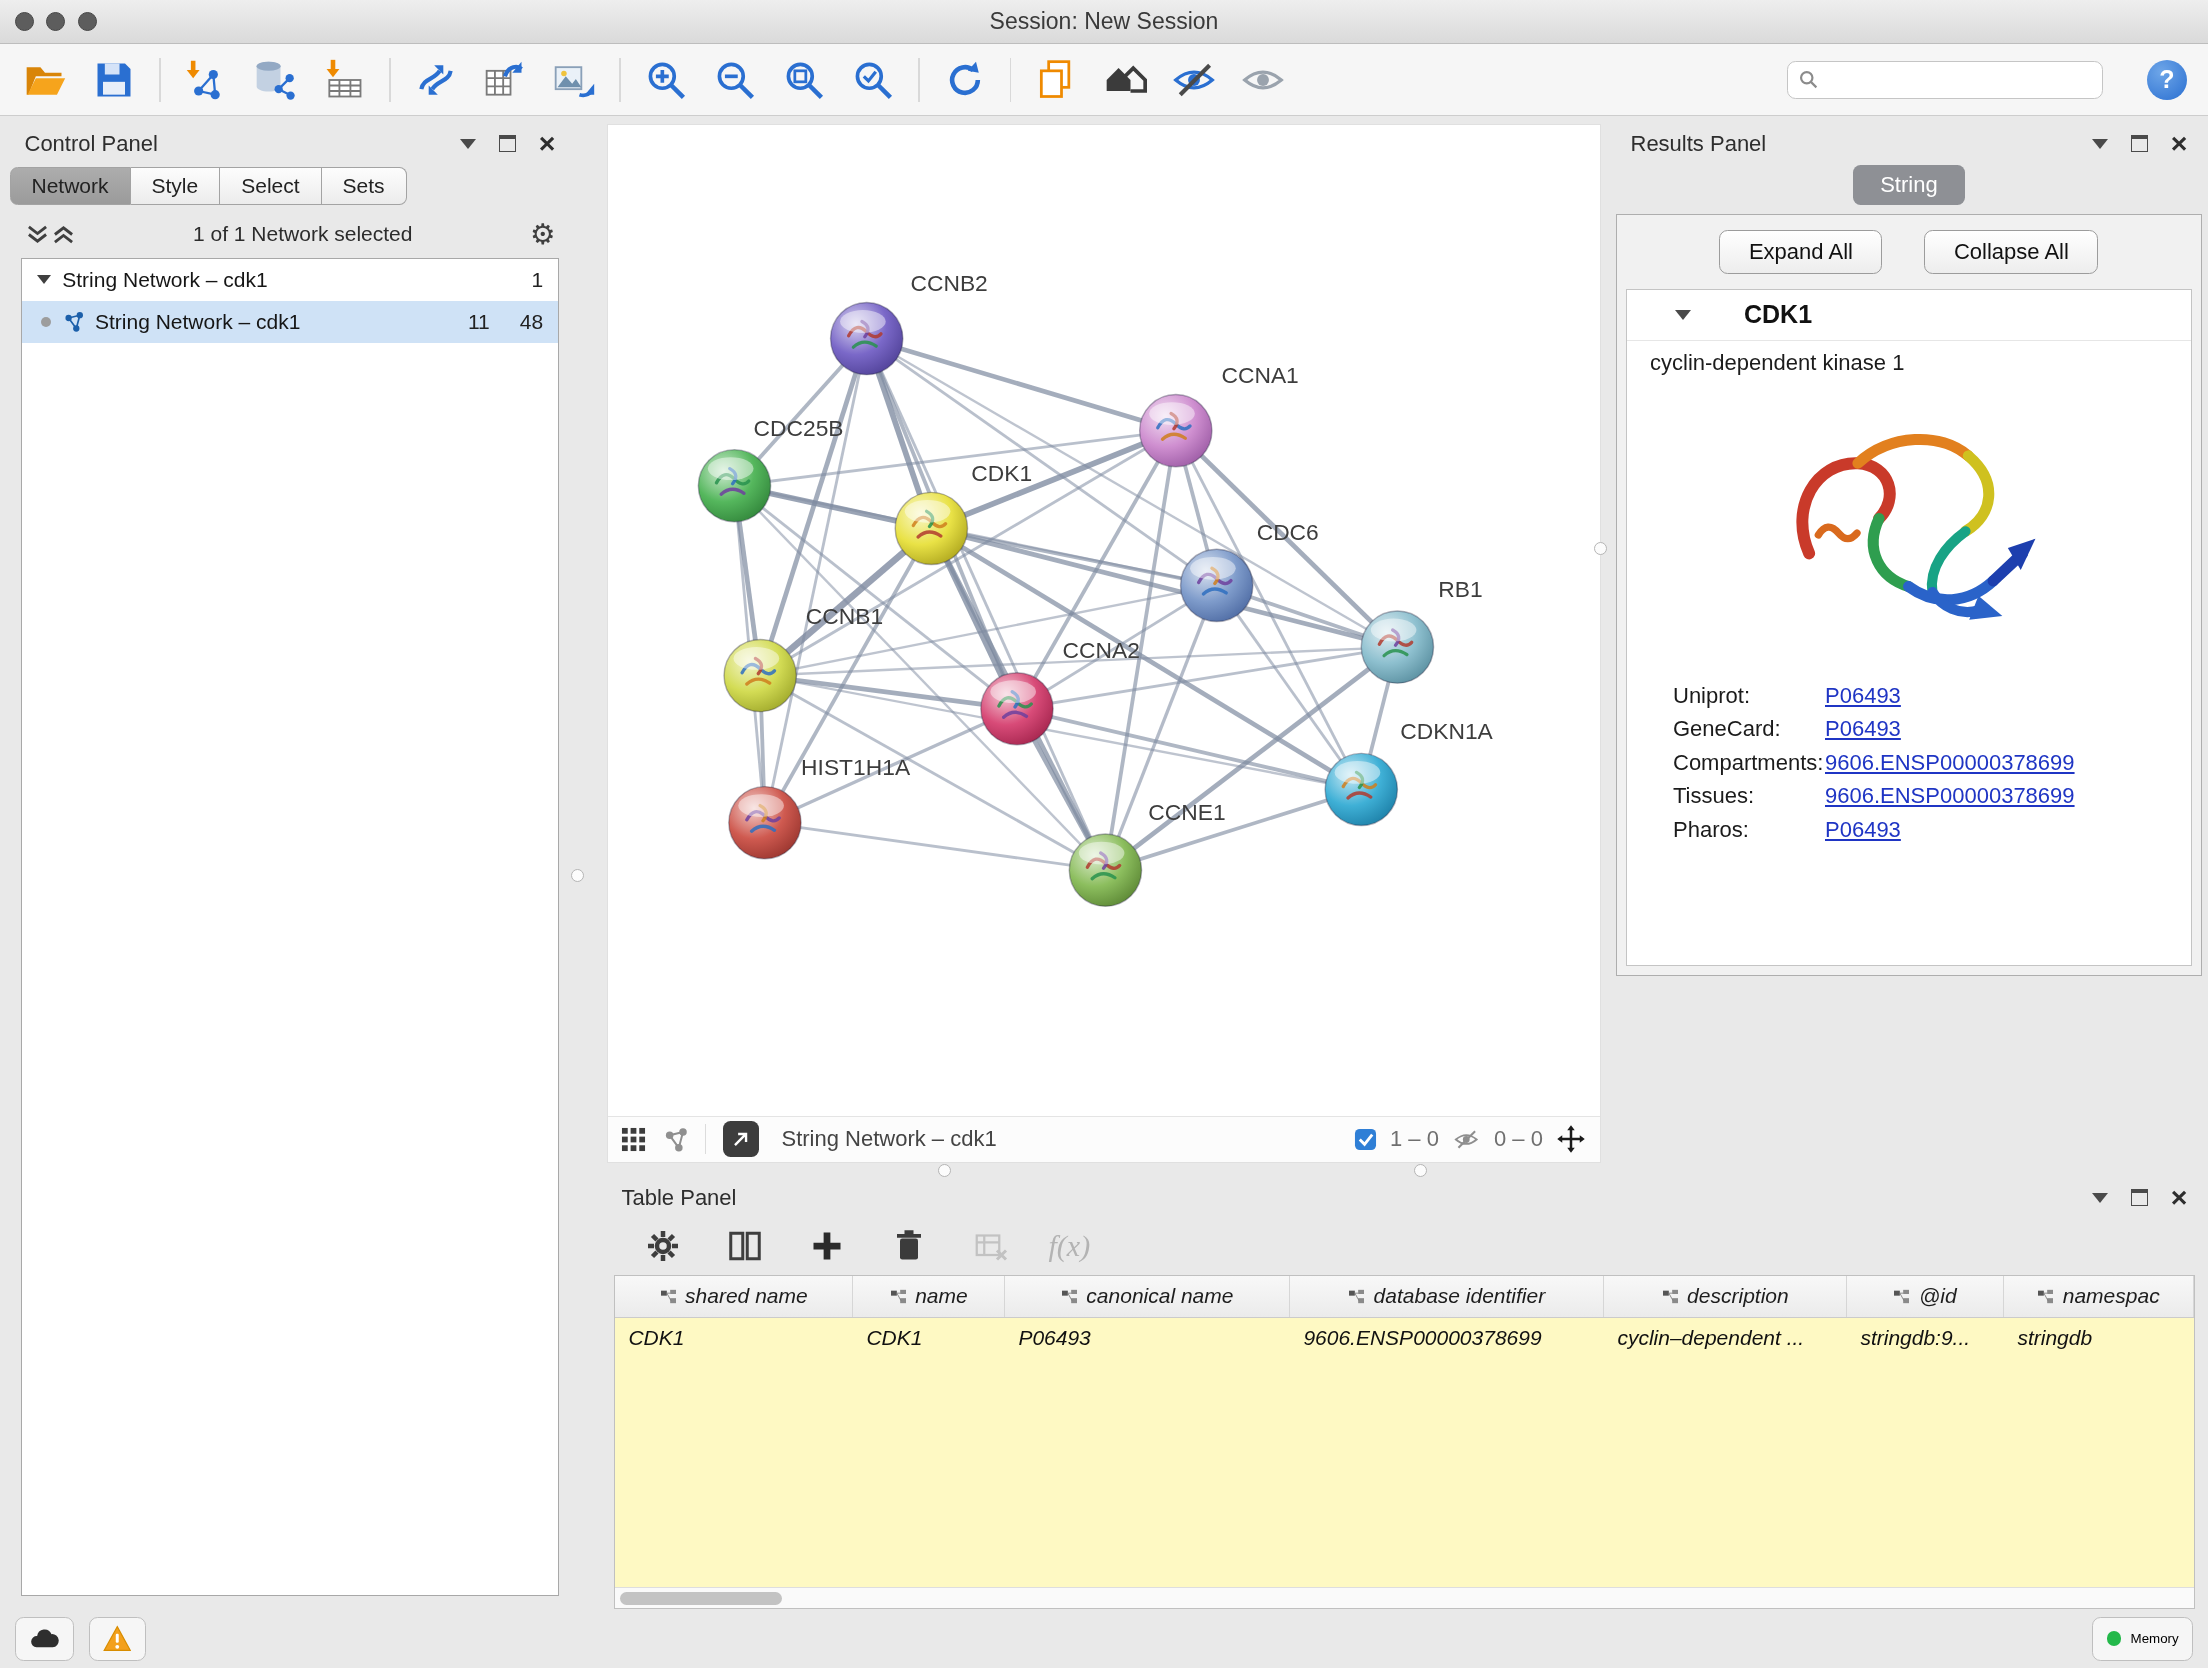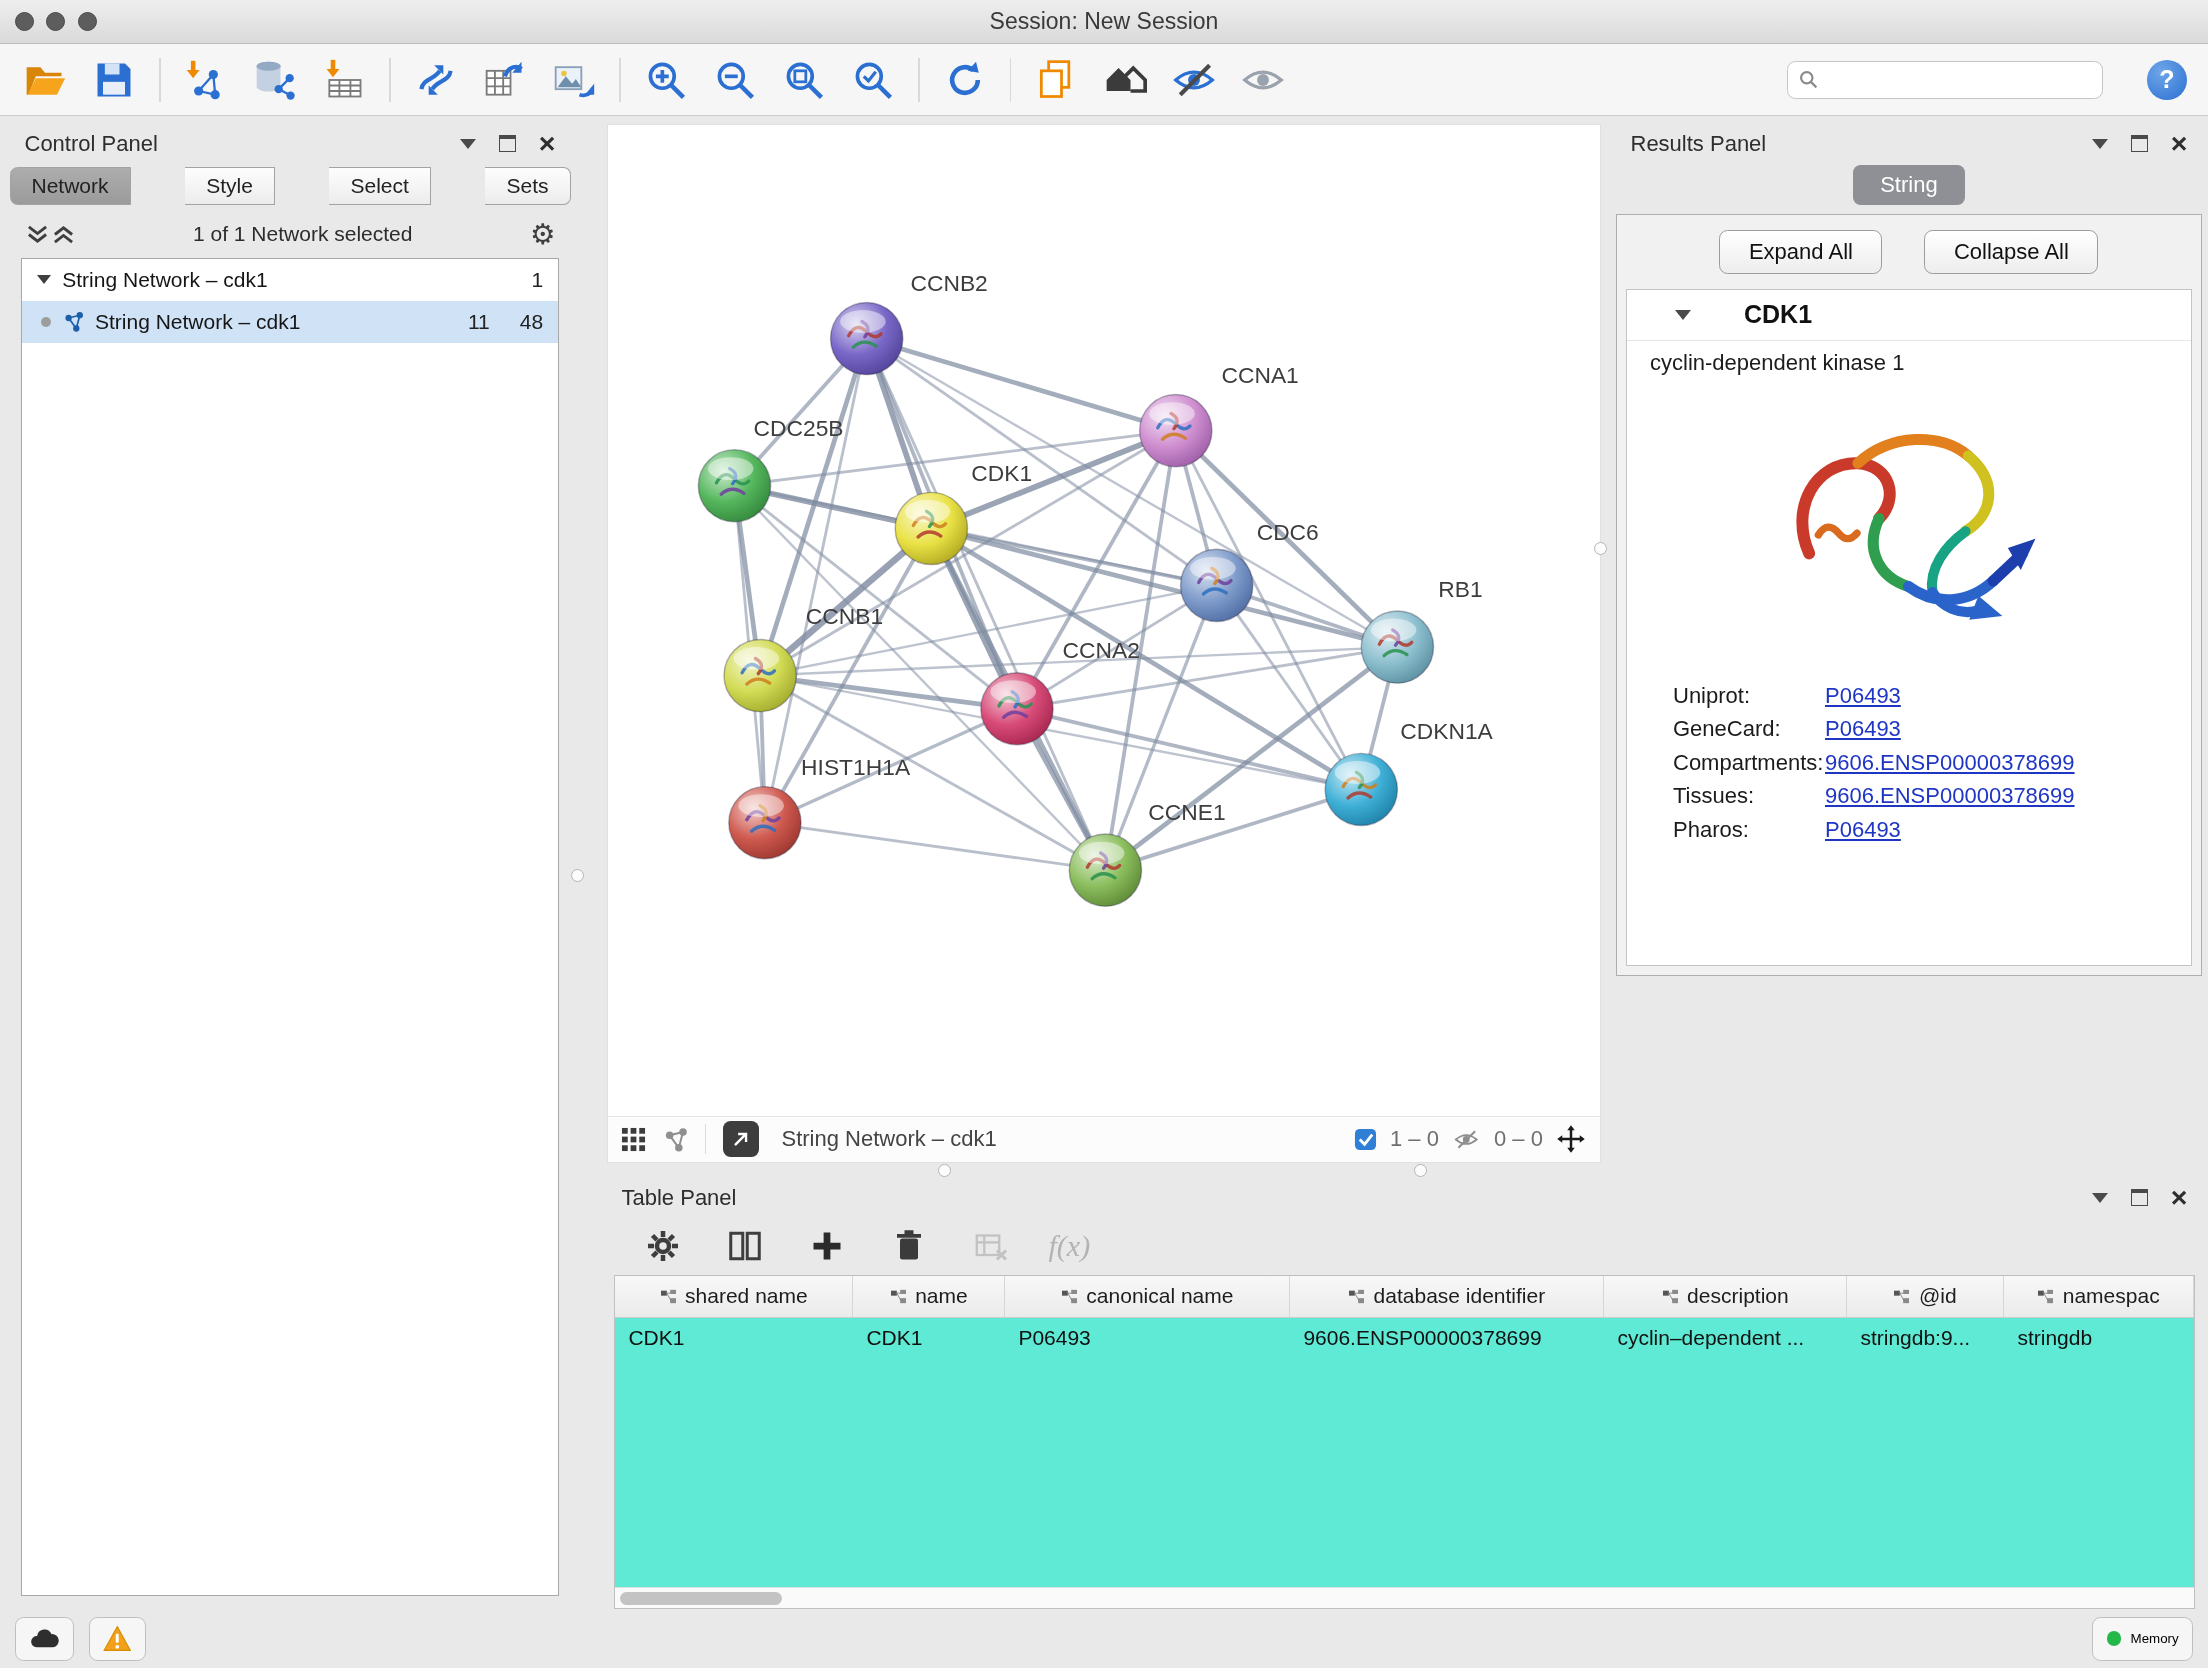--- a/index.html
+++ b/index.html
@@ -29,21 +29,21 @@
   
   .phead { height:40px; display:flex; align-items:center; padding:0 15px; flex:0 0 auto; }
   .ptitle { font-size:22px; color:#2e2e2e; }
   .pctrl { margin-left:auto; display:flex; gap:23px; align-items:center; }
   .caret-down { width:0; height:0; border-left:8.6px solid transparent; border-right:8.6px solid transparent; border-top:10.5px solid #4a4a4a; }
   .floatico { width:17px; height:17px; border:1.9px solid #4a4a4a; border-top-width:4.8px; }
   .closex { font-size:28.5px; font-weight:bold; color:#2e2e2e; line-height:1; }
 
   
   .control-panel { width:561px; flex:0 0 auto; display:flex; flex-direction:column; margin-right:36px; }
-  .cp-tabs { display:flex; justify-content:space-between; padding:3.8px 0 9.5px; }
+  .cp-tabs { display:flex; justify-content:flex-start; padding:3.8px 0 9.5px; }
   .cp-tab { padding:5.7px 21px; border:1px solid #a3a3a3; border-left-width:0; background:linear-gradient(#fdfdfd,#ececec); font-size:21px; color:#222; }
   .cp-tab:first-child { border-left-width:1px; border-radius:7.6px 0 0 7.6px; }
   .cp-tab:last-child { border-radius:0 7.6px 7.6px 0; }
   .cp-tab.selected { background:linear-gradient(#adadad,#9b9b9b); }
   .cp-subrow { display:flex; align-items:center; padding:5.7px 15px 9.5px; gap:1px; }
   .cp-status { flex:1; text-align:center; color:#2c2c2c; }
   .gear { font-size:28.5px; color:#3f3f3f; line-height:1; }
   .cp-tree { flex:1; margin:0 11.4px 13.3px; background:#fff; border:1px solid #a8a8a8; }
   .tree-row { height:42px; display:flex; align-items:center; padding:0 15px; gap:11.4px; color:#161616; }
   .tree-row.selected { background:#cfe2f6; }
@@ -80,21 +80,21 @@
   .xlink-row { display:flex; padding:3.8px 0 3.8px 46px; font-size:22px; }
   .xlink-label { width:152px; color:#1b1b1b; }
   .xlink-val { color:#1f35c4; text-decoration:underline; }
 
   
   .splitter-row { height:15px; position:relative; flex:0 0 auto; }
   .table-panel { flex:1; display:flex; flex-direction:column; min-height:0; padding-right:5.7px; }
   .tp-toolbar { height:57px; display:flex; align-items:center; gap:34px; padding-left:32px; flex:0 0 auto; }
   .tp-toolbar .tool svg { width:36px; height:36px; }
   .fx { font-family:"Liberation Serif", serif; font-style:italic; font-size:30px; color:#b3b3b3; }
-  .tp-table { flex:1; margin:0 7.6px; border:1px solid #c0c0c0; background:#5eead4; display:flex; flex-direction:column; min-height:0; }
+  .tp-table { flex:1; margin:0 7.6px; border:1px solid #c0c0c0; background:#fef9c3; display:flex; flex-direction:column; min-height:0;font-style:italic; }
   .tp-head { display:flex; background:linear-gradient(#f8f8f8,#ebebeb); border-bottom:1px solid #cbcbcb; height:42px; flex:0 0 auto; }
   .tp-col { display:flex; align-items:center; justify-content:center; gap:8.6px; border-right:1px solid #d6d6d6; font-size:21px; color:#1d1d1d; overflow:hidden; white-space:nowrap; }
   .tp-row { display:flex; height:40px; flex:0 0 auto; }
   .tp-cell { display:flex; align-items:center; padding-left:13.3px; font-size:21px; color:#111; overflow:hidden; white-space:nowrap; }
   .c0{width:238px;} .c1{width:152px;} .c2{width:285px;} .c3{width:314px;} .c4{width:243px;} .c5{width:157px;} .c6{flex:1;}
   .tp-body { flex:1; }
   .hscroll { height:21px; border-top:1px solid #dedede; background:#fafafa; position:relative; flex:0 0 auto; }
   .hthumb { position:absolute; left:4.8px; top:3.8px; width:162px; height:13.3px; border-radius:6.7px; background:#c3c3c3; }
   .tp-tabs { display:flex; justify-content:center; padding:7.6px 0 5.7px; flex:0 0 auto; }
   .tp-tab { padding:7.6px 25px; border:1px solid #a6a6a6; border-left-width:0; background:linear-gradient(#fbfbfb,#ececec); font-size:22px; color:#222; }

